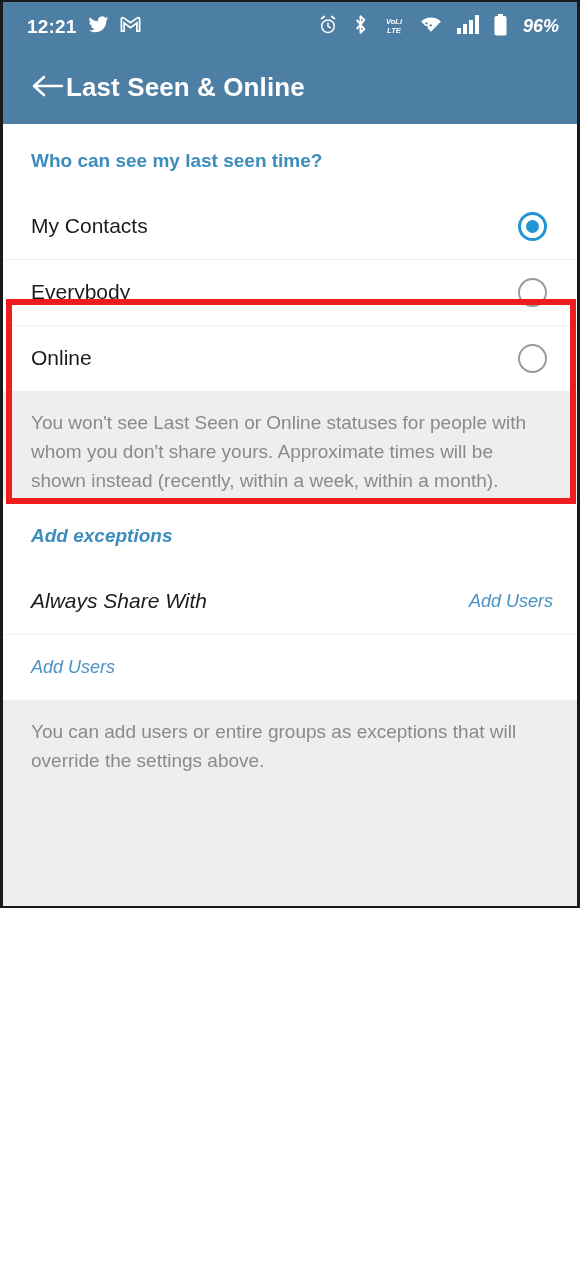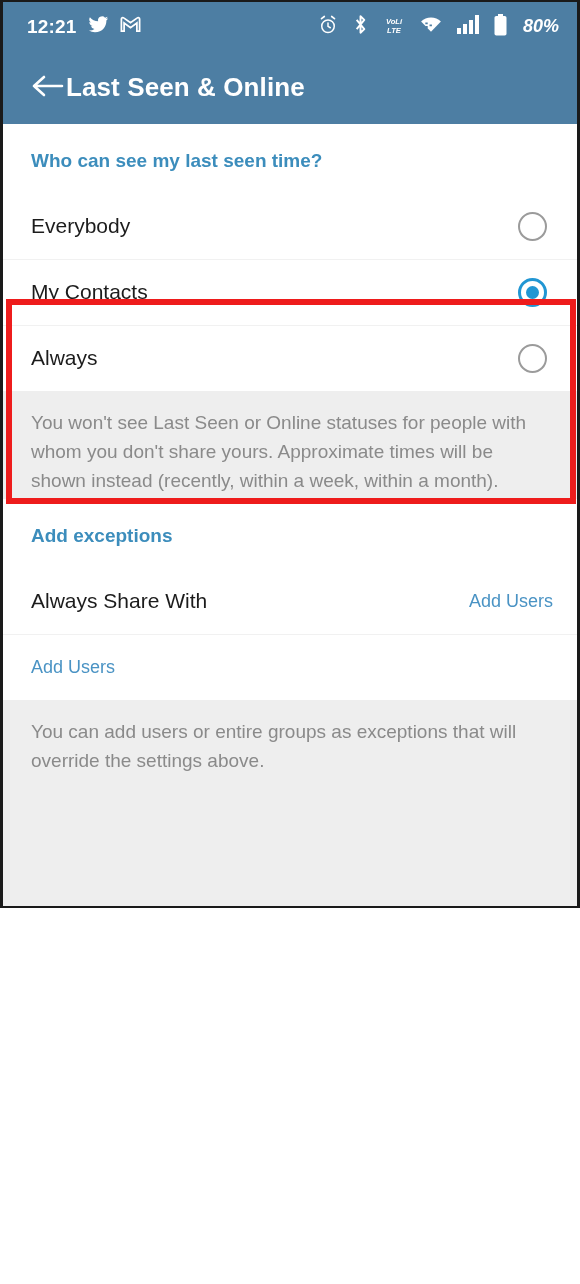--- a/index.html
+++ b/index.html
@@ -85,21 +85,21 @@
     font-weight: bold;
     letter-spacing: 0.1px;
   }
 
   
   .content {
     position: relative;
     background: #eeeeee;
     height: calc(1284px - 49px - 73px - 4px);
   }
-  .white-block { background: #ffffff; }
+  .white-block { background: #ffffff; font-style: italic; }
 
   .section-header {
     color: #3c8dbc;
     font-size: 19px;
     font-weight: bold;
     padding: 26px 0 21px 28px;
     background: #ffffff;
   }
 
   .row {
@@ -269,51 +269,51 @@
           <rect x="12" y="5" width="4" height="14" fill="#ffffff"></rect>
           <rect x="18" y="0" width="4" height="19" fill="#ffffff"></rect>
         </svg>
       </span>
       <span class="sicon">
         <svg width="13" height="22" viewBox="0 0 13 22">
           <rect x="4" y="0" width="5" height="2.4" fill="#ffffff"></rect>
           <rect x="0.5" y="2" width="12" height="19.5" rx="1.8" fill="#ffffff"></rect>
         </svg>
       </span>
-      <span class="status-battery-text">80%</span>
+      <span class="status-battery-text">96%</span>
     </div>
   </div>
 
   <div class="app-bar">
     <div class="back-btn">
       <span>
         <svg width="32" height="26" viewBox="0 0 32 26">
           <path d="M2 13h28M2 13l10-9M2 13l10 9" fill="none" stroke="#ffffff" stroke-width="2.6" stroke-linecap="round" stroke-linejoin="round"></path>
         </svg>
       </span>
     </div>
     <div class="app-title">Last Seen &amp; Online</div>
   </div>
 
   <div class="content">
 
     <div class="section-header">Who can see my last seen time?</div>
 
     <div class="row">
+      <div class="row-label">My Contacts</div>
+      <div class="radio checked"></div>
+    </div>
+
+    <div class="row">
       <div class="row-label">Everybody</div>
       <div class="radio"></div>
     </div>
 
     <div class="row">
-      <div class="row-label">My Contacts</div>
-      <div class="radio checked"></div>
-    </div>
-
-    <div class="row">
-      <div class="row-label">Always</div>
+      <div class="row-label">Online</div>
       <div class="radio"></div>
     </div>
 
     <div class="note">You won't see Last Seen or Online statuses for people with whom you don't share yours. Approximate times will be shown instead (recently, within a week, within a month).</div>
 
     <div class="white-block">
       <div class="section-header">Add exceptions</div>
 
       <div class="row">
         <div class="row-label">Always Share With</div>

